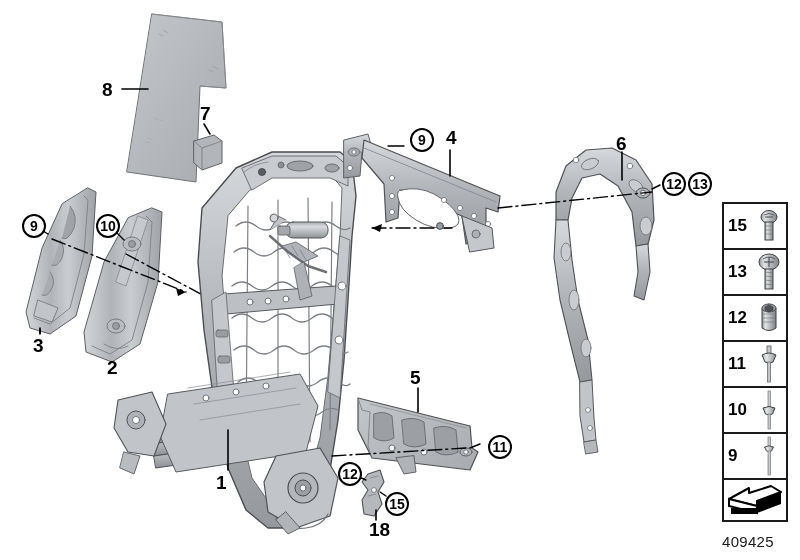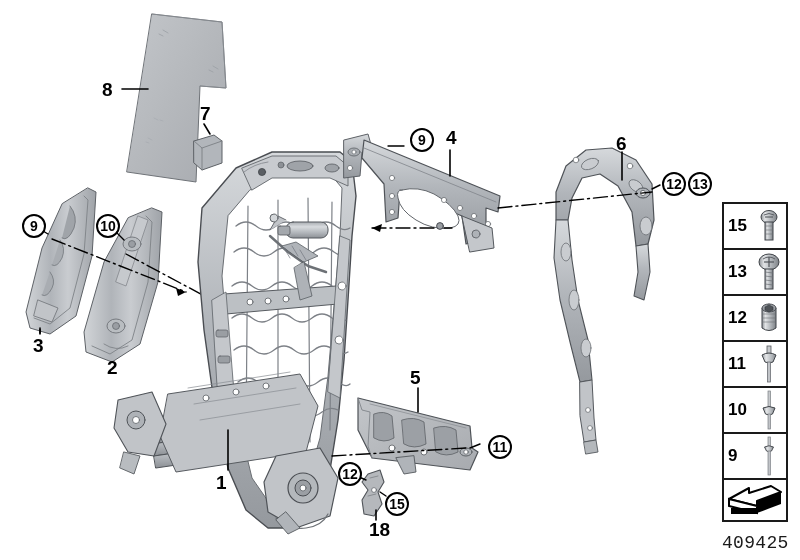--- a/index.html
+++ b/index.html
@@ -86,23 +86,22 @@
   }
   .legend-row.arrow-row {
     height: 40px;
     justify-content: center;
   }
   #legend-caption {
     position: absolute;
     left: 722px;
     top: 533px;
     width: 66px;
-    text-align: center;
-    font-family: Liberation Mono, monospace;
-    font-size: 18px;
+    font-family: Liberation Sans, sans-serif;
+    font-size: 15px;
     color: #1a1a1a;
     letter-spacing: 0.3px;
   }
 </style>
 </head>
 <body>
 
 <div id="page">
 
   <svg id="diagram-svg" viewBox="0 0 800 560" xmlns="http://www.w3.org/2000/svg">

